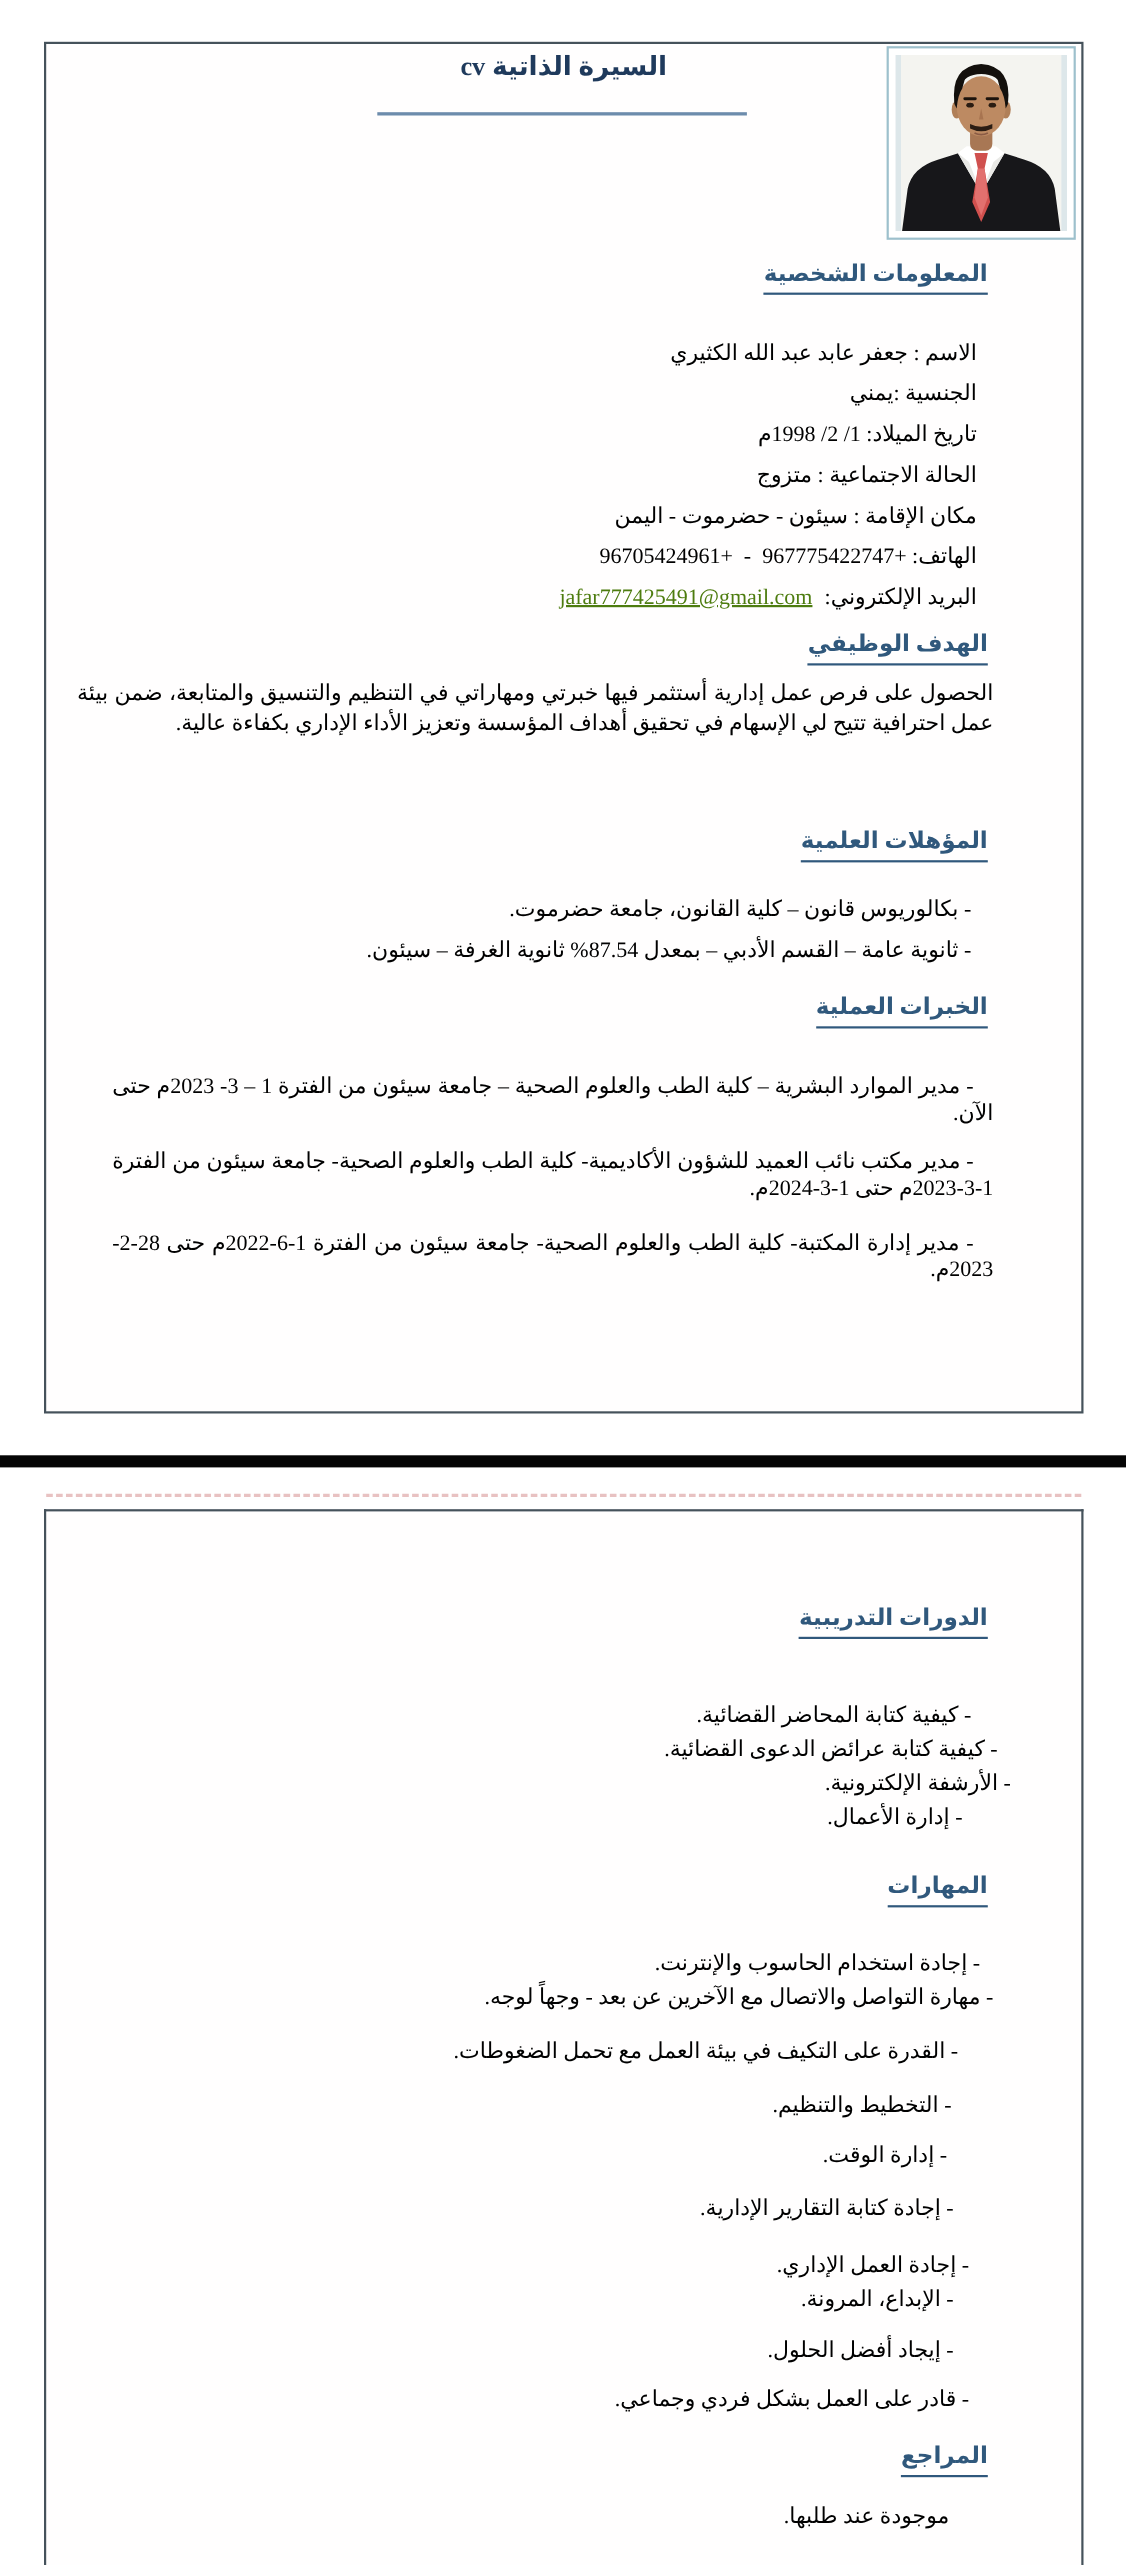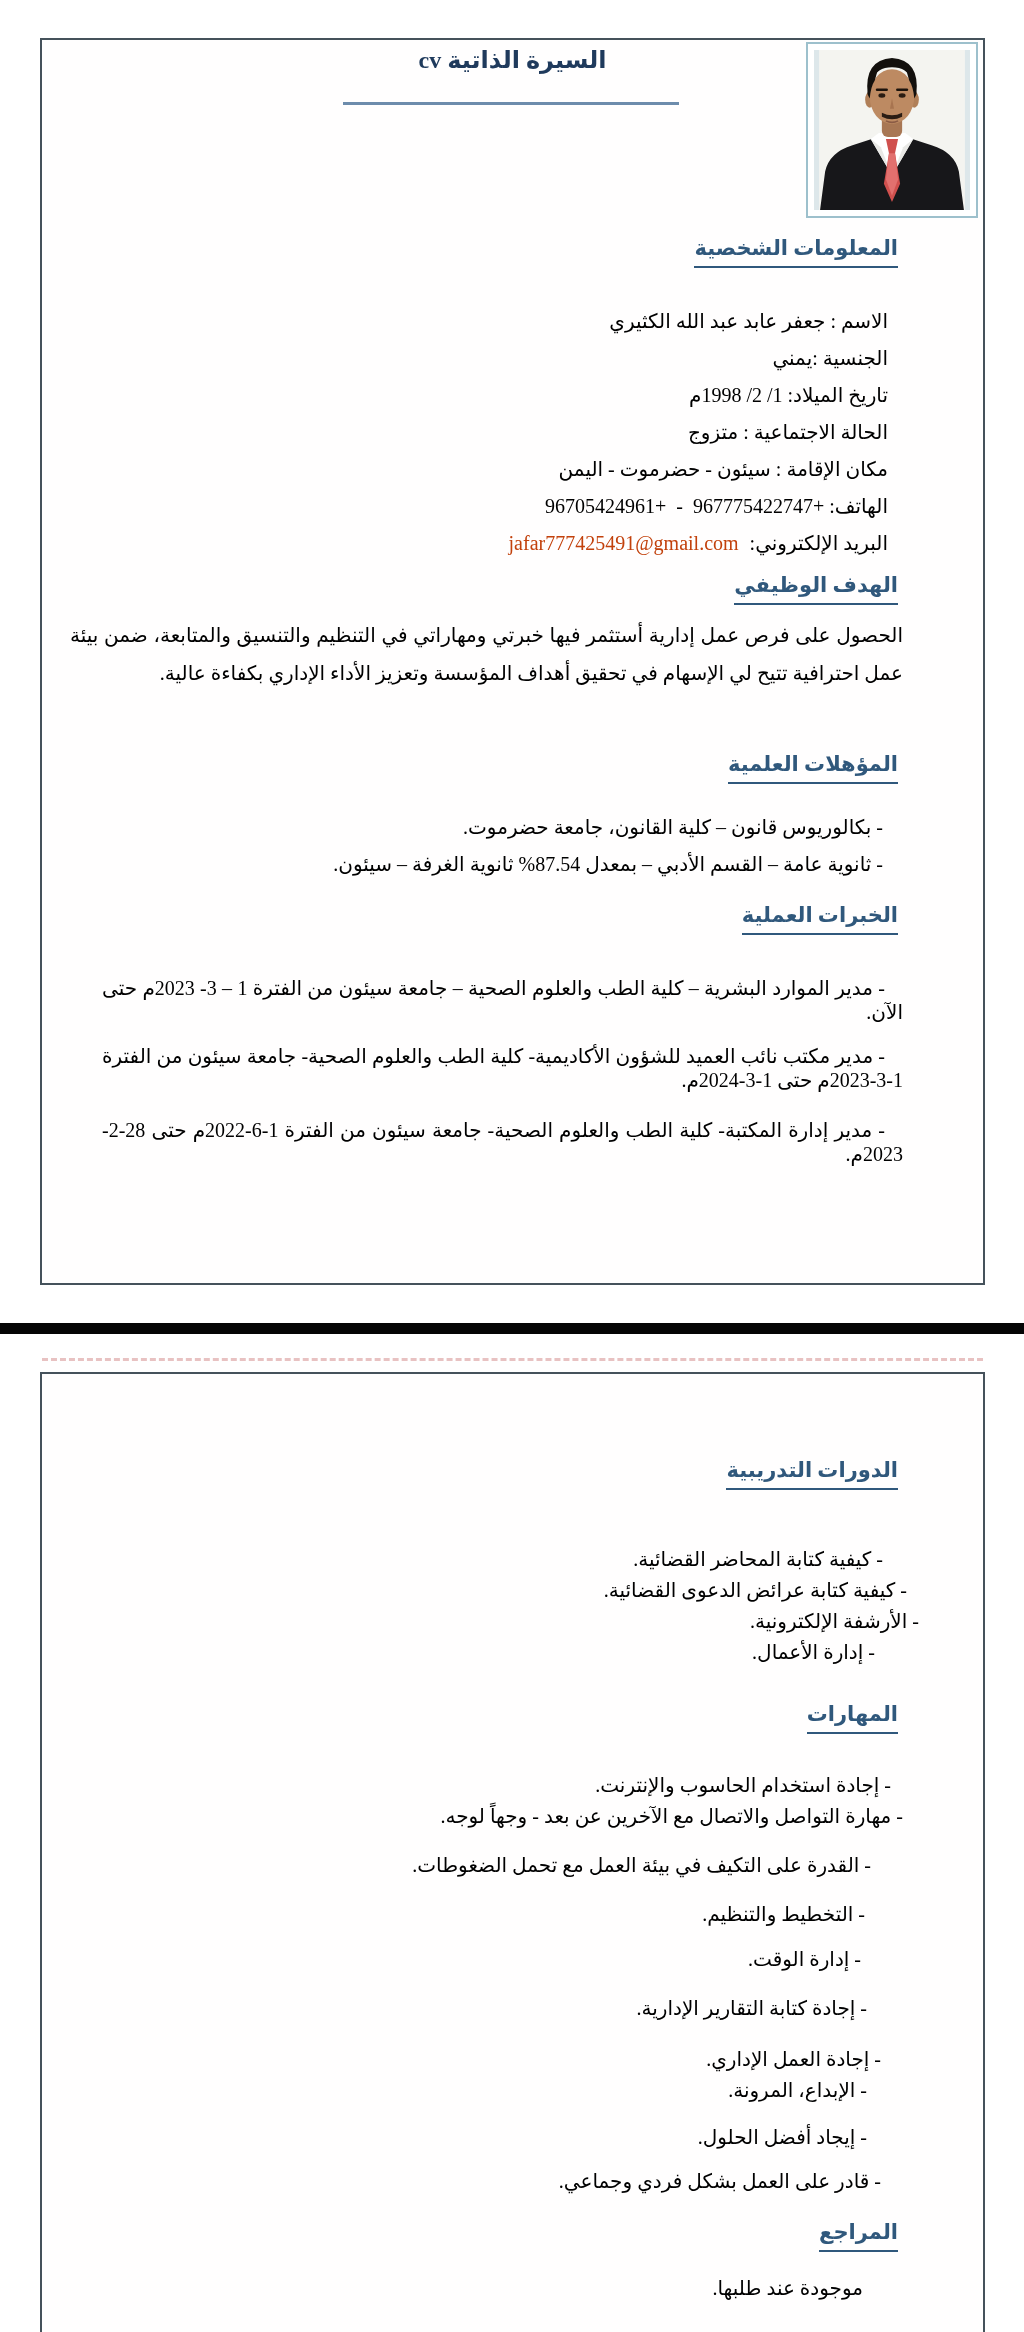--- a/index.html
+++ b/index.html
@@ -12,23 +12,23 @@
          font-size:24px;font-weight:bold;color:#1F3A5C;direction:rtl;}
   .title-underline{position:absolute;top:62px;left:301px;width:336px;height:3px;background:#6D8CAC;}
   .photo-frame{position:absolute;top:2px;right:5px;width:172px;height:176px;margin:0;
                border:2px solid #9DC0CC;background:#fff;padding:6px;box-sizing:border-box;}
   .photo-frame svg{display:block;width:100%;height:100%;}
   .sec{position:absolute;right:85px;margin:0;font-size:21px;font-weight:bold;color:#30587C;
        direction:rtl;border-bottom:2px solid #30587C;padding-bottom:5px;white-space:nowrap;}
   .line{position:absolute;left:0;right:0;direction:rtl;text-align:right;
         padding-right:95px;font-size:20px;line-height:26px;}
   .para{position:absolute;left:0;right:0;direction:rtl;text-align:justify;
-        padding:0 80px 0 28px;font-size:20px;line-height:38px;}
+        padding:0 80px 0 28px;font-size:20px;line-height:28px;}
   .exp{line-height:24px;text-indent:18px;padding-left:60px;}
-  .email{color:#c2410c;margin-right:6px;cursor:pointer;}
+  .email{text-decoration:underline;color:#4d7c0f;margin-right:6px;cursor:pointer;}
   .page-break-bar{position:absolute;left:0;top:1323px;width:1024px;height:11px;background:#050505;}
   .dashed-line{position:absolute;left:42px;top:1358px;width:941px;height:0;
                border-top:3px dashed #E3B4B4;opacity:.8;}
 </style>
 </head>
 <body>
 
 <div class="canvas">
 
   <section class="page page1">

